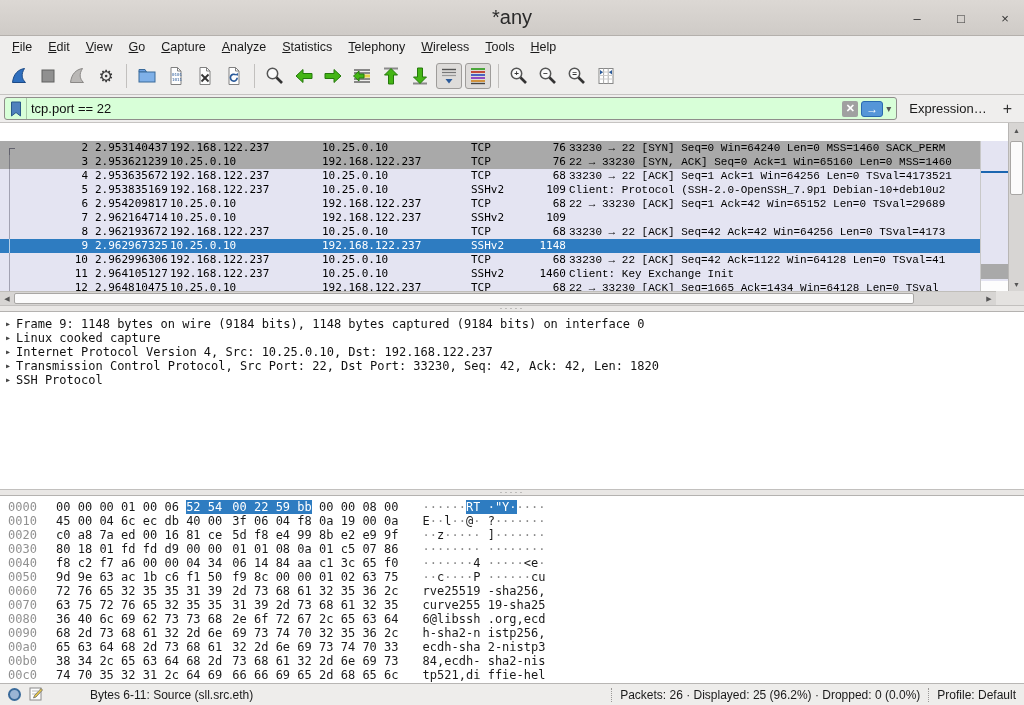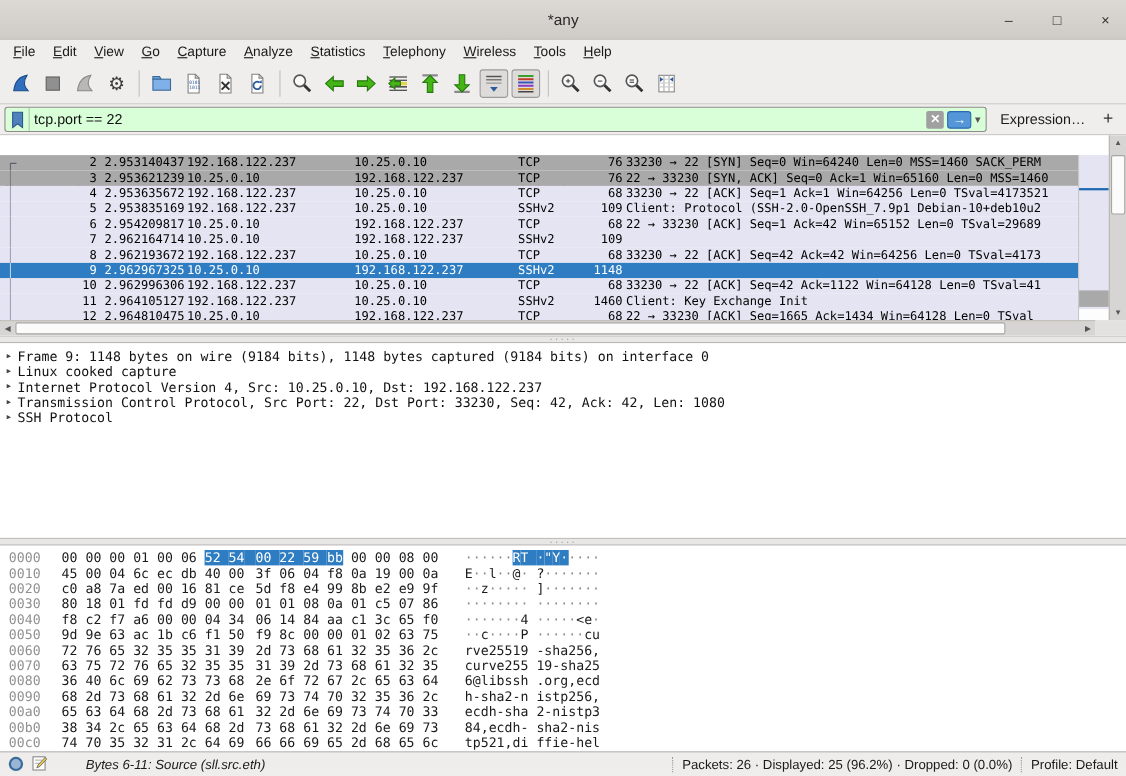--- a/index.html
+++ b/index.html
@@ -2,21 +2,21 @@
 <html><head>
 <meta charset="utf-8">
 <style>
   * { margin:0; padding:0; box-sizing:border-box; }
   html,body { width:1024px; height:705px; overflow:hidden; }
   body { font-family:"Liberation Sans", sans-serif; background:#efeeed; font-size:12px; color:#1a1a1a; }
   .window { width:1024px; height:705px; display:flex; flex-direction:column; }
 
   
   .titlebar { height:36px; background:linear-gradient(#dcd8d4,#cfcbc7); display:flex; align-items:center; position:relative; border-bottom:1px solid #b4b0ac; flex:0 0 36px; }
-  .title { position:absolute; left:0; right:0; text-align:center; font-size:14px; color:#2a2a2a; }
+  .title { position:absolute; left:0; right:0; text-align:center; font-size:20px; color:#2a2a2a; }
   .win-buttons { position:absolute; right:8px; top:0; height:36px; display:flex; align-items:center; gap:22px; }
   .win-btn { width:22px; height:22px; display:flex; align-items:center; justify-content:center; font-size:13px; color:#333; cursor:default; }
 
   
   .menubar { height:22px; background:#efeeed; display:flex; align-items:center; padding-left:4px; flex:0 0 22px; }
   .menu-item { padding:2px 8px; font-size:12.5px; color:#1a1a1a; }
   .menu-item u { text-decoration:underline; }
 
   
   .toolbar { height:37px; background:#efeeed; border-bottom:1px solid #c6c4c2; display:flex; align-items:center; padding-left:6px; gap:3px; flex:0 0 37px; }
@@ -46,21 +46,21 @@
   .prow { display:grid; grid-template-columns:88px 77px 153px 148px 61px 39px 1fr; height:14px; line-height:14px; white-space:nowrap; position:relative; }
   .prow.gray { background:#a9a9a9; color:#000; }
   .prow.lavender { background:#e4e4f2; color:#000; }
   .prow.selected { background:#2e7cc1; color:#fff; }
   .prow .c-no { text-align:right; }
   .prow .c-time { padding-left:7px; }
   .prow .c-src { padding-left:5px; }
   .prow .c-dst { padding-left:4px; }
   .prow .c-proto { padding-left:5px; }
   .prow .c-len { text-align:right; }
-  .prow .c-info { padding-left:3px; overflow:hidden; }
+  .prow .c-info { padding-left:3px; overflow:hidden;font-family:Liberation Mono, monospace; }
   .rel { position:absolute; left:9px; width:6px; }
   .rel.start { top:7px; bottom:0; border-left:1px solid rgba(40,40,60,.55); border-top:1px solid rgba(40,40,60,.55); }
   .rel.line { top:0; bottom:0; border-left:1px solid rgba(40,40,60,.35); }
   .prow.selected .rel.line, .prow.selected .rel.start { border-color:rgba(255,255,255,.65); }
 
   .minimap { position:absolute; top:18px; right:16px; width:28px; height:150px; background:#e4e4f2; border-left:1px solid #c8c8c8; }
   .mm-selline { position:absolute; left:0; right:0; top:30px; height:2px; background:#1b66b0; }
   .mm-grayblock { position:absolute; left:0; right:0; top:123px; height:15px; background:#a9a9a9; }
   .mm-white { position:absolute; left:0; right:0; top:140px; bottom:0; background:#fdfdfd; }
 
@@ -91,21 +91,21 @@
   .hrow .off { color:#909090; display:inline-block; width:36px; margin-right:12px; }
   .hrow .dotc { color:#8a8a8a; }
   .hrow .hl { background:#2e7cc1; color:#fff; }
   .hrow .hl .dotc, .hrow .hl.dotc { color:#eaf2fa; }
   .hex-gap { display:inline-block; width:10px; }
   .ascii-start { display:inline-block; width:24px; }
 
   
   .statusbar { height:22px; flex:0 0 22px; background:#eeedeb; border-top:1px solid #b8b6b4; display:flex; align-items:center; padding:0 8px; gap:8px; font-size:12px; color:#1a1a1a; }
   .expert-circle { width:13px; height:13px; border-radius:50%; background:#9ab4d4; border:2px solid #3a6a9a; }
-  .status-left { margin-left:26px; white-space:nowrap;font-style:italic; }
+  .status-left { margin-left:38px; white-space:nowrap; }
   .status-spacer { flex:1; }
   .status-sep { width:1px; height:14px; border-left:1px dotted #9a9896; }
   .status-packets, .status-profile { white-space:nowrap; }
 </style>
 </head>
 <body>
 
 <div class="window">
 
   <div class="titlebar">
@@ -448,21 +448,21 @@
       <div class="drow">
         <span class="tri">▸</span>
         <span class="dtext">Linux cooked capture</span>
       </div>
       <div class="drow">
         <span class="tri">▸</span>
         <span class="dtext">Internet Protocol Version 4, Src: 10.25.0.10, Dst: 192.168.122.237</span>
       </div>
       <div class="drow">
         <span class="tri">▸</span>
-        <span class="dtext">Transmission Control Protocol, Src Port: 22, Dst Port: 33230, Seq: 42, Ack: 42, Len: 1080</span>
+        <span class="dtext">Transmission Control Protocol, Src Port: 22, Dst Port: 33230, Seq: 42, Ack: 42, Len: 1820</span>
       </div>
       <div class="drow">
         <span class="tri">▸</span>
         <span class="dtext">SSH Protocol</span>
       </div>
     </div>
 
   <div class="splitter">
       <span class="dots">·····</span>
     </div>

